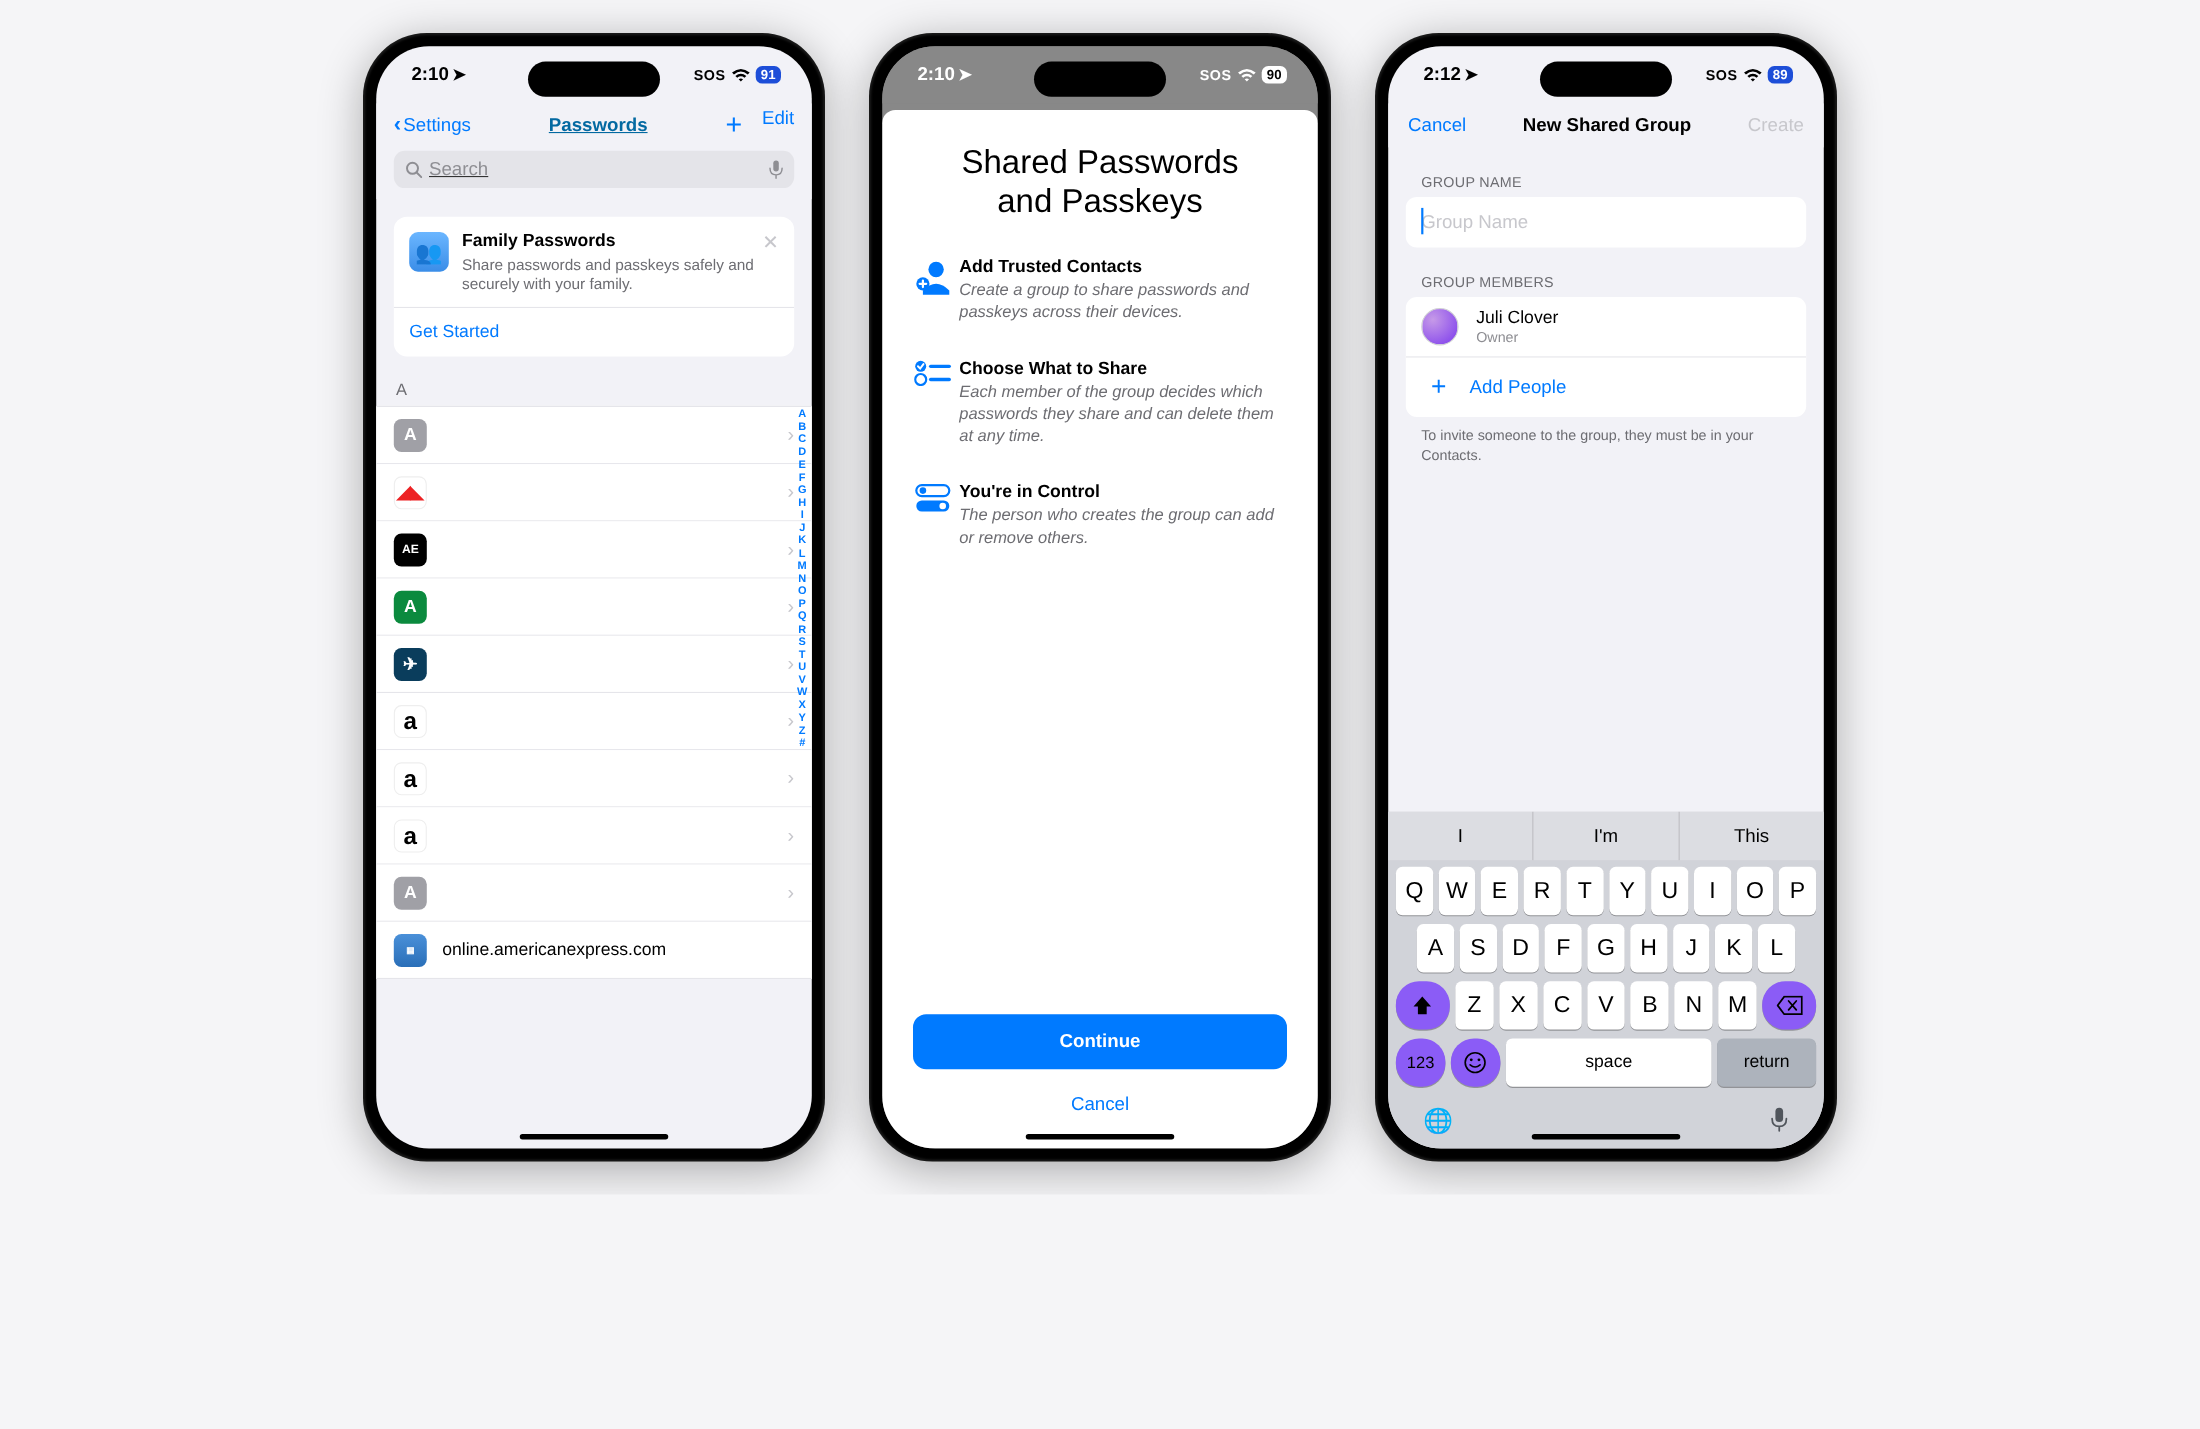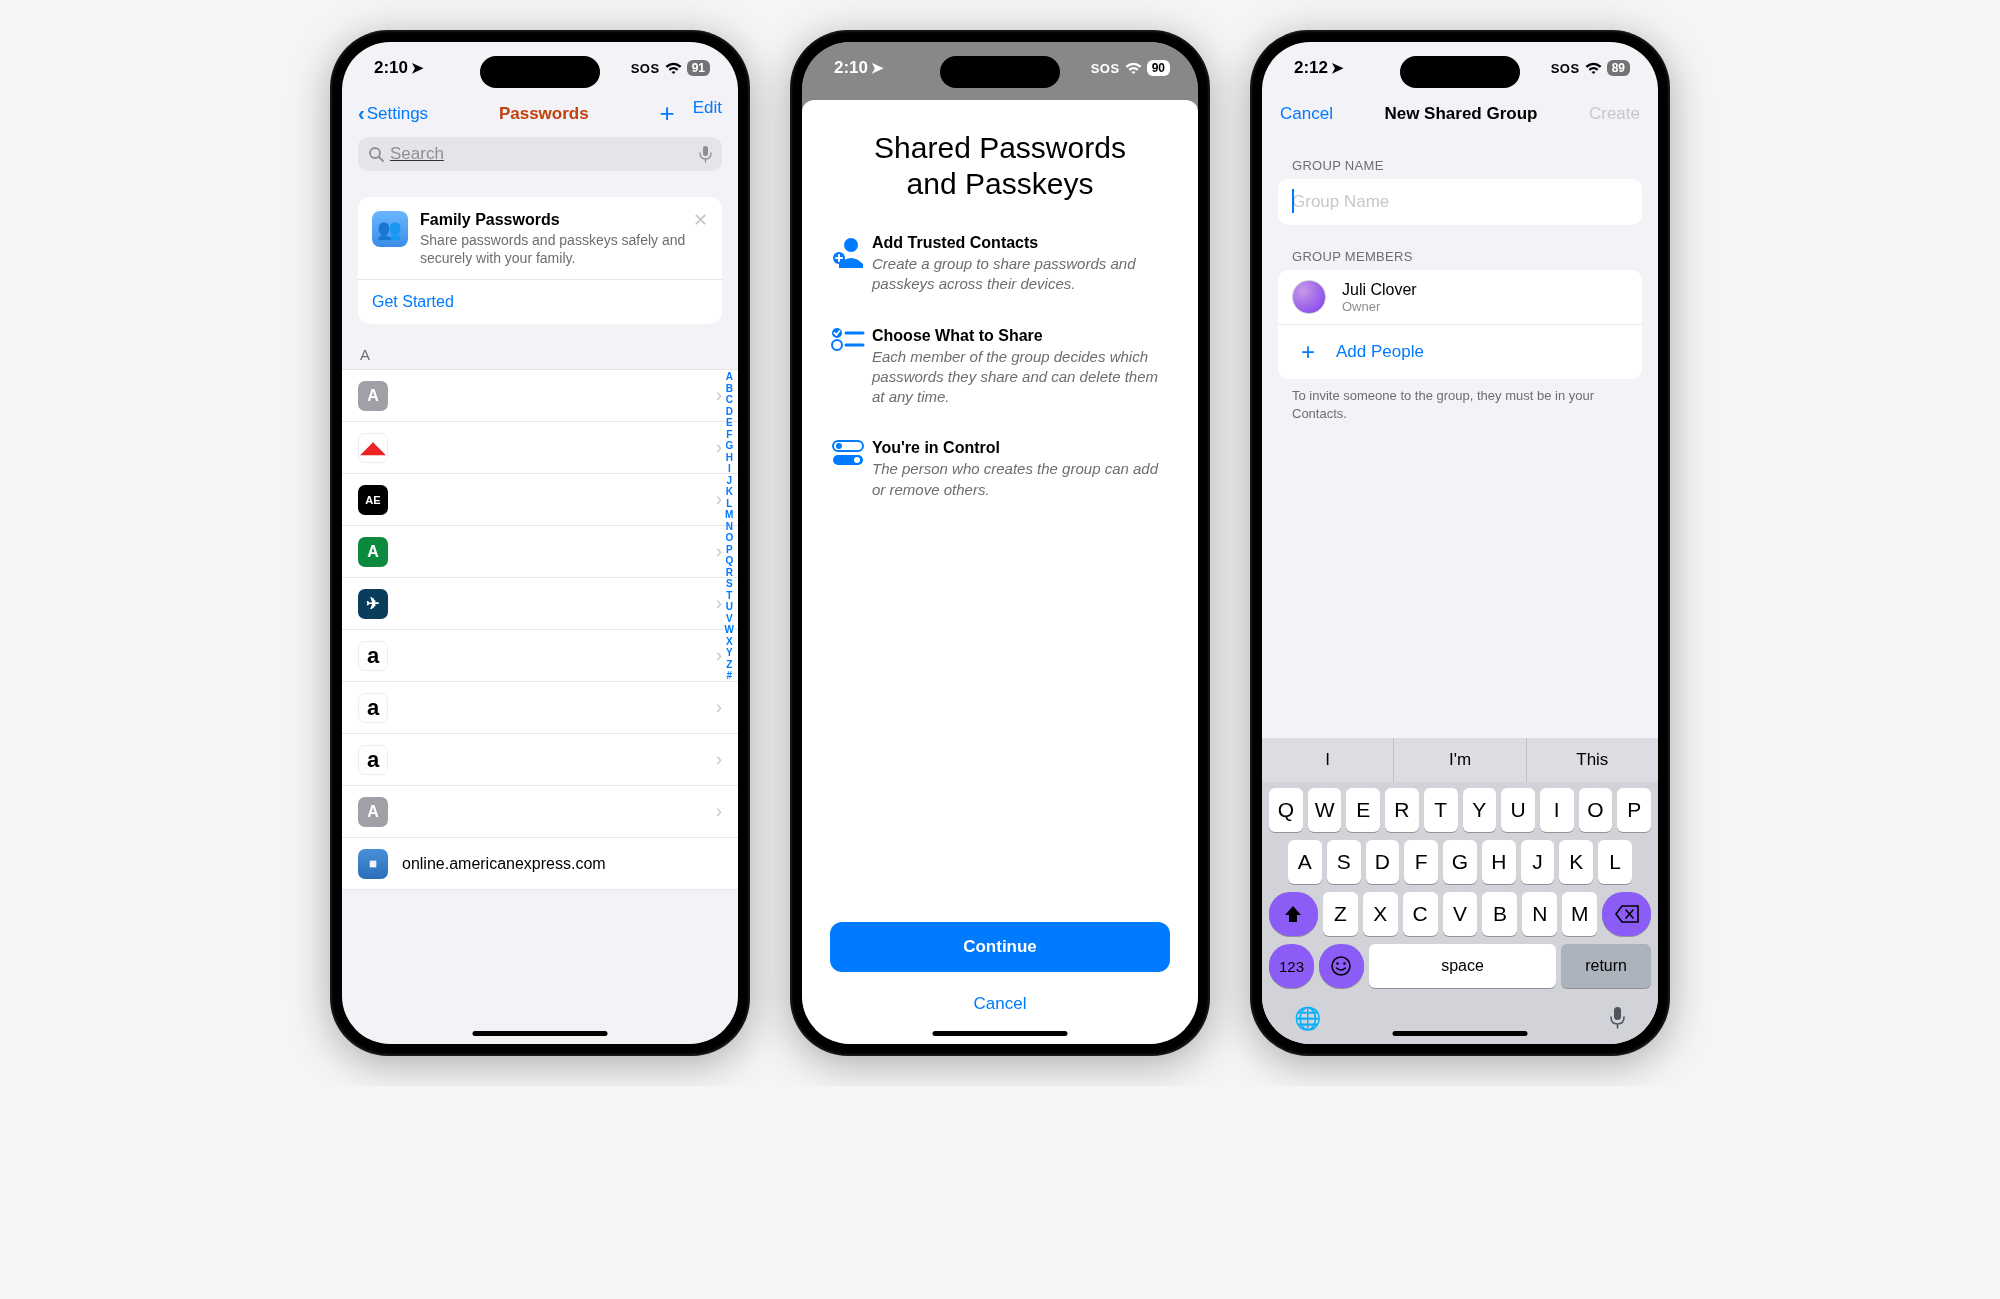--- a/index.html
+++ b/index.html
@@ -56,40 +56,40 @@
     padding: 0 28px 0 32px;
     font-size: 17px;
     font-weight: 600;
     color: #000;
   }
   .status-left { display: flex; align-items: center; gap: 3px; }
   .status-right { display: flex; align-items: center; gap: 5px; font-size: 13px; font-weight: 700; }
   .nav-arrow { font-size: 15px; }
   .sos { font-size: 13px; font-weight: 700; letter-spacing: 0.5px; }
   .battery-badge {
-    background: #737373;
+    background: #1d4ed8;
     color: #fff;
     border-radius: 6px;
     padding: 1px 5px;
     font-size: 12px;
     font-weight: 700;
   }
   
   .nav-header {
     background: #f2f2f7;
     padding: 4px 16px 10px;
   }
   .nav-row {
     display: flex;
     justify-content: space-between;
     align-items: center;
     font-size: 17px;
   }
   .nav-back { color: #007aff; display: flex; align-items: center; gap: 2px; }
-  .nav-title { font-weight: 600; color: #c2410c; }
+  .nav-title { font-weight: 600; color: #0369a1; text-decoration: underline; }
   .nav-actions { display: flex; gap: 18px; color: #007aff; }
   .chev-left { font-size: 20px; font-weight: 600; }
   .plus-big { font-size: 26px; font-weight: 300; }
   .search-bar {
     margin-top: 8px;
     background: #e4e4e9;
     border-radius: 10px;
     display: flex;
     align-items: center;
     padding: 7px 10px;

